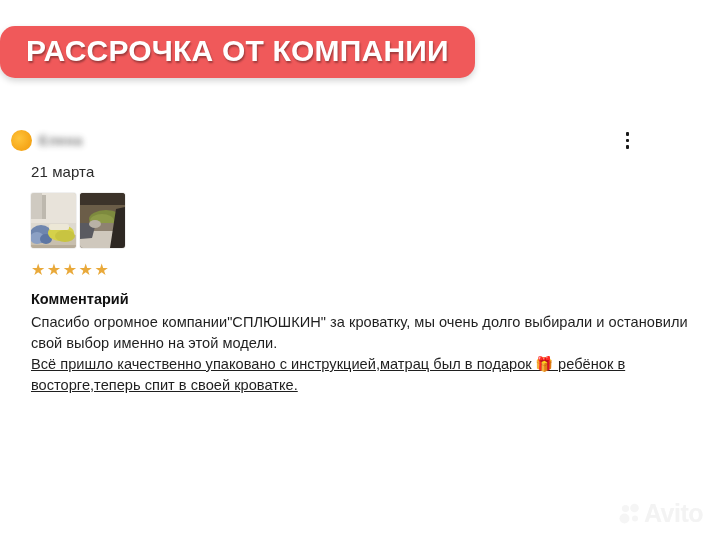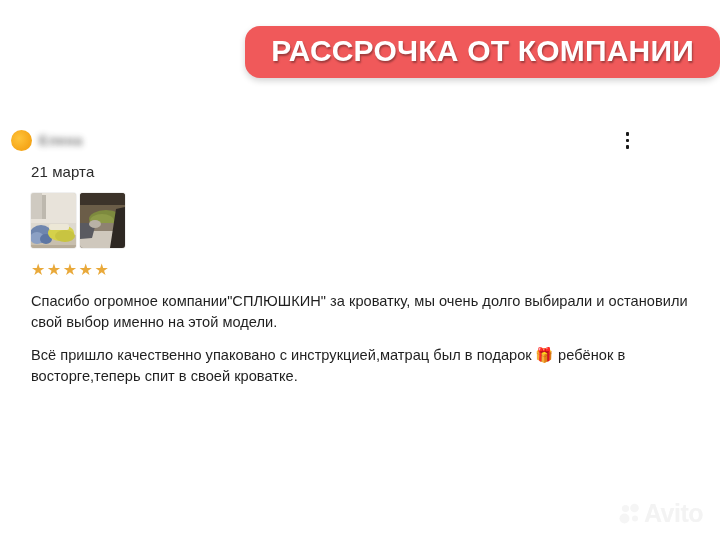--- a/index.html
+++ b/index.html
@@ -16,21 +16,21 @@
     -webkit-font-smoothing: antialiased;
   }
 
   
   .promo-banner-wrap {
     position: absolute;
     left: 0;
     top: 26px;
     width: 720px;
     display: flex;
-    justify-content: flex-end;
+    justify-content: flex-start;
   }
   .promo-banner {
     background: #f0595a;
     color: #ffffff;
     border-radius: 15px;
     padding: 9px 26px 11px 26px;
     font-size: 30px;
     font-weight: bold;
     letter-spacing: 0.2px;
     line-height: 1.06;
@@ -157,21 +157,21 @@
     color: #111111;
     margin-bottom: 5px;
   }
   .comment-para {
     font-size: 14.6px;
     color: #1f1f1f;
     line-height: 21px;
     margin: 0;
     letter-spacing: 0.02px;
   }
-  .comment-para + .comment-para { margin-top: 12px; }
+  .comment-para + .comment-para { margin-top: 0; text-decoration: underline; }
 
   
   .watermark {
     position: absolute;
     right: 17px;
     bottom: 14px;
     display: flex;
     align-items: center;
     gap: 3px;
     opacity: 0.9;
@@ -246,20 +246,21 @@
     <div class="stars">
       <span class="star">★</span>
       <span class="star">★</span>
       <span class="star">★</span>
       <span class="star">★</span>
       <span class="star">★</span>
     </div>
   </div>
 
   <div class="comment-block">
+    <div class="comment-title">Комментарий</div>
     <p class="comment-para">Спасибо огромное компании"СПЛЮШКИН" за кроватку, мы очень долго выбирали и остановили свой выбор именно на этой модели.</p>
     <p class="comment-para">Всё пришло качественно упаковано с инструкцией,матрац был в подарок 🎁 ребёнок в восторге,теперь спит в своей кроватке.</p>
   </div>
 </div>
 
 <div class="watermark">
   <svg width="22" height="22" viewBox="0 0 22 22">
     <circle cx="5.5" cy="15.5" r="5" fill="#f4f4f4"></circle>
     <circle cx="6.5" cy="5.5" r="3.6" fill="#f4f4f4"></circle>
     <circle cx="15.5" cy="5" r="4.3" fill="#f4f4f4"></circle>

